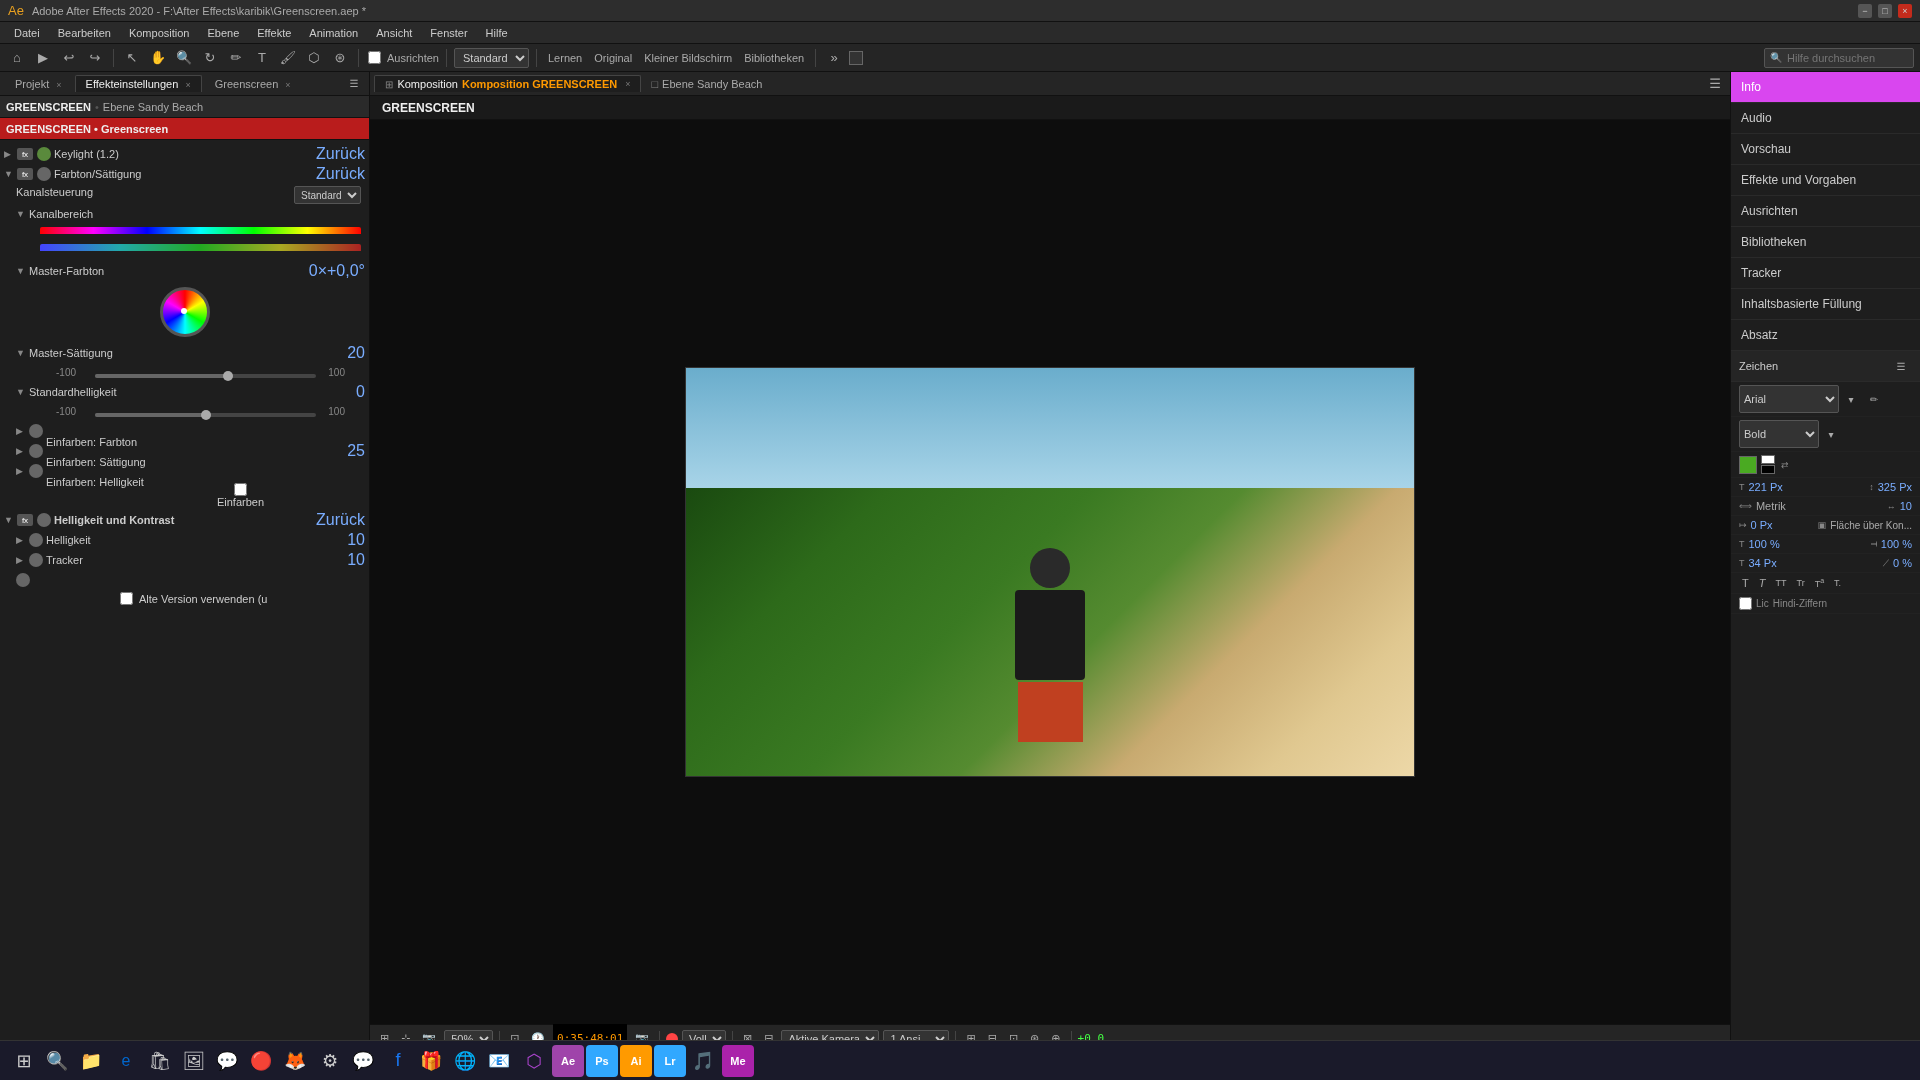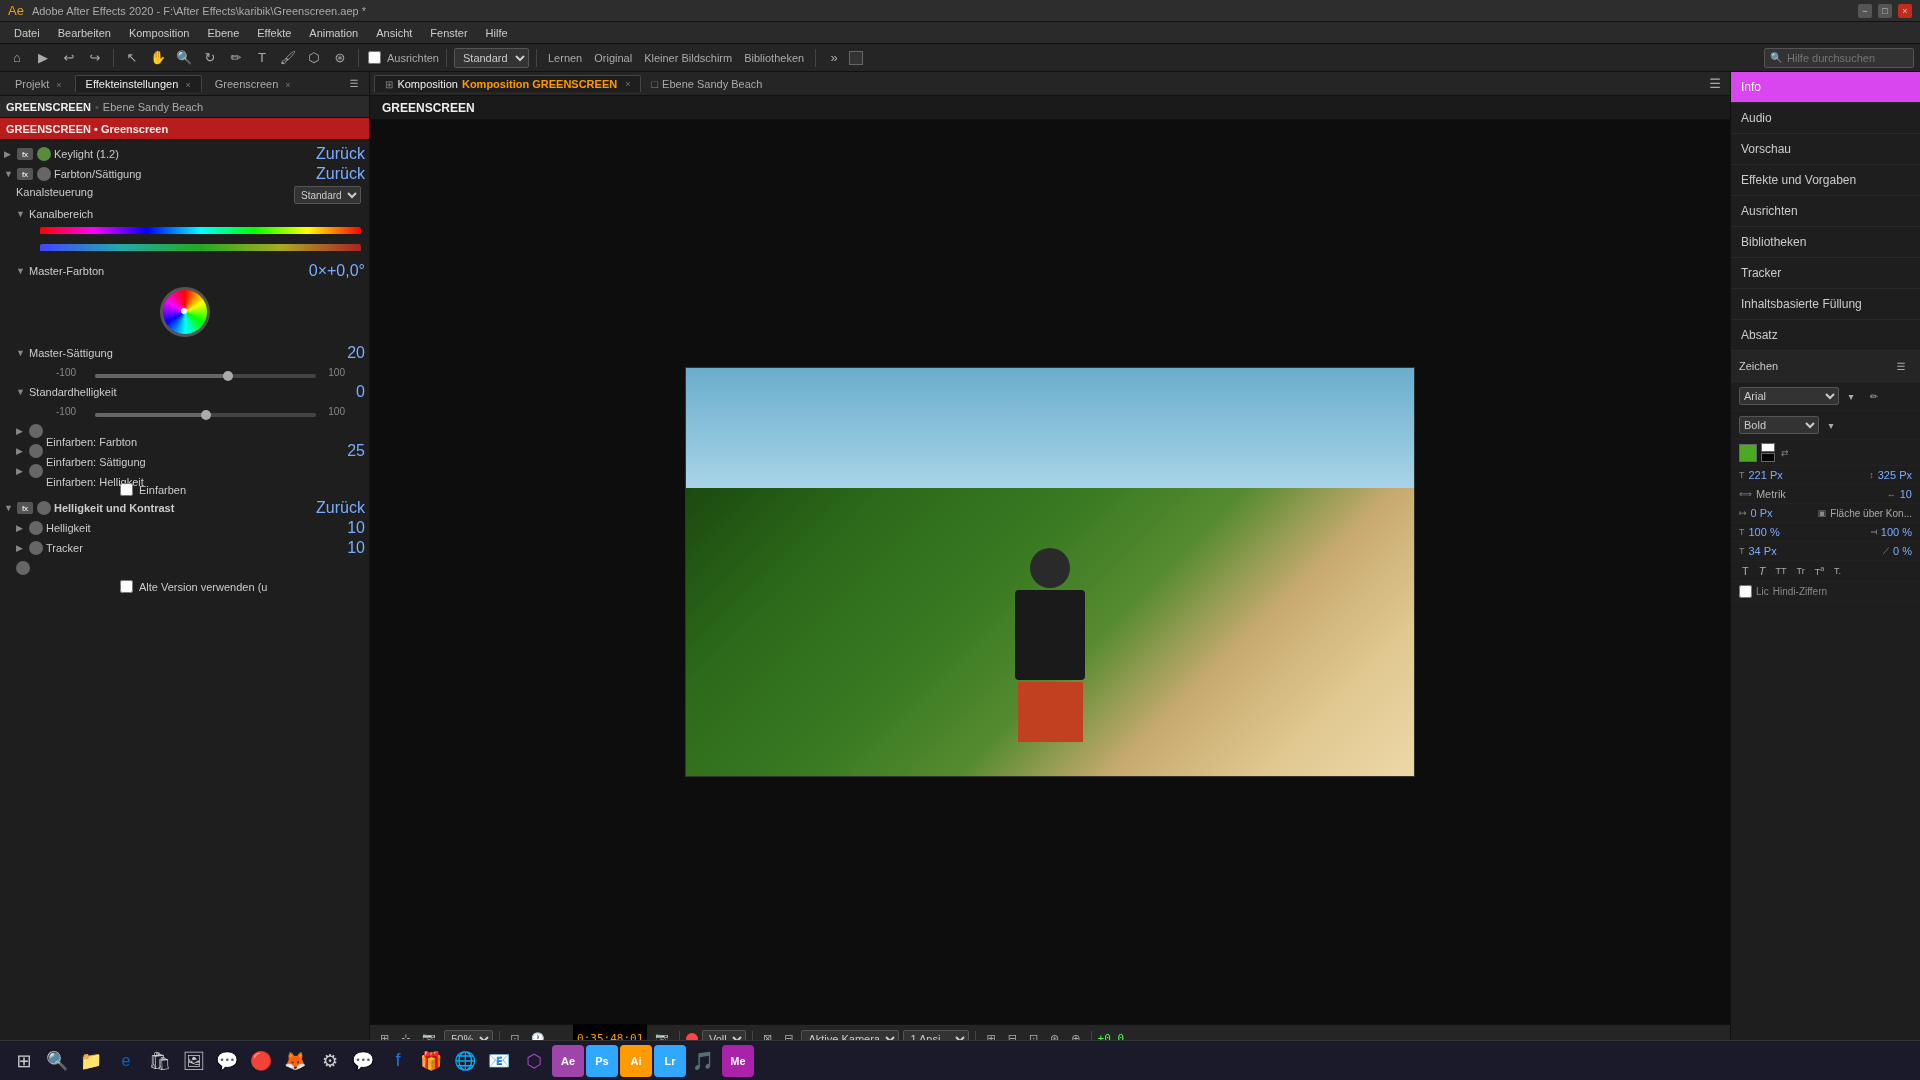--- a/index.html
+++ b/index.html
@@ -108,40 +108,40 @@
       flex: 1; background: #0d0d0d; display: flex; align-items: center; justify-content: center; overflow: hidden; position: relative;
     }
 
     
     #preview-controls {
       height: 28px; background: #252525; display: flex; align-items: center; padding: 0 6px; gap: 4px; border-top: 1px solid #111;
     }
     .preview-btn { font-size: 11px; color: #aaa; background: transparent; border: none; cursor: pointer; padding: 2px 4px; }
     .preview-select { background: #333; border: 1px solid #555; color: #ccc; font-size: 11px; padding: 1px 2px; height: 18px; border-radius: 2px; }
     .preview-sep { width: 1px; height: 16px; background: #444; margin: 0 2px; }
-    .timecode { font-size: 11px; color: #ff9900; background: #000; padding: 17px 4px; border-radius: 2px; font-family: monospace; margin-left: 20px; }
+    .timecode { font-size: 11px; color: #ff9900; background: #000; padding: 17px 4px; border-radius: 2px; font-family: monospace; }
 
     
     #right-panel {
       width: 190px; min-width: 190px; background: #1e1e1e; border-left: 1px solid #111; display: flex; flex-direction: column;
     }
     .right-panel-item {
       padding: 8px 10px; border-bottom: 1px solid #2a2a2a; font-size: 12px; color: #ccc; cursor: pointer;
     }
     .right-panel-item.active { color: #fff; background: #d946ef; }
 
     
     .char-panel-header {
       display: flex; align-items: center; justify-content: space-between;
       padding: 4px 8px; border-bottom: 1px solid #2a2a2a; background: #252525;
     }
     .char-panel-header span { font-size: 11px; color: #ccc; }
 
     .char-row { display: flex; align-items: center; gap: 4px; padding: 3px 8px; border-bottom: 1px solid #222; }
-    .font-select { background: #333; border: 1px solid #555; color: #ccc; font-size: 11px; width: 100px; height: 18px; border-radius: 2px; }
+    .font-select { background: #333; border: 1px solid #555; color: #ccc; font-size: 11px; width: 100px; height: 28px; border-radius: 2px; }
     .char-value { font-size: 11px; color: #7aadff; }
     .color-swatch { width: 18px; height: 18px; border: 1px solid #666; }
     .color-swatch.green { background: #4aaa22; }
     .color-swatch.white { background: #fff; }
     .color-swatch.black { background: #000; }
 
     
     .typo-icon { font-size: 11px; color: #aaa; cursor: pointer; padding: 1px 3px; }
 
     
@@ -364,21 +364,21 @@
         <div class="fx-icon gray"></div>
         <span class="name sub-label">Einfarben: Sättigung</span>
         <span class="value">25</span>
       </div>
       <div class="effect-row indent-1">
         <span class="arrow">▶</span>
         <div class="fx-icon gray"></div>
         <span class="name sub-label">Einfarben: Helligkeit</span>
       </div>
 
-      <div style="display:flex;align-items:center;padding:2px 8px 2px 120px;gap:6px;">
+      <div style="display:flex;align-items:center;padding:2px 8px 2px 120px;gap:0;flex-direction:column;">
         <input type="checkbox" style="">
         <label>Einfarben</label>
       </div>
 
       <div class="effect-row">
         <span class="arrow">▼</span>
         <div style="width:16px;height:12px;border-radius:2px;background:#555;margin-right:4px;font-size:8px;display:flex;align-items:center;justify-content:center;color:#fff;">fx</div>
         <div class="fx-icon gray"></div>
         <span class="name" style="font-weight:bold;">Helligkeit und Kontrast</span>
         <span class="value">Zurück</span>

